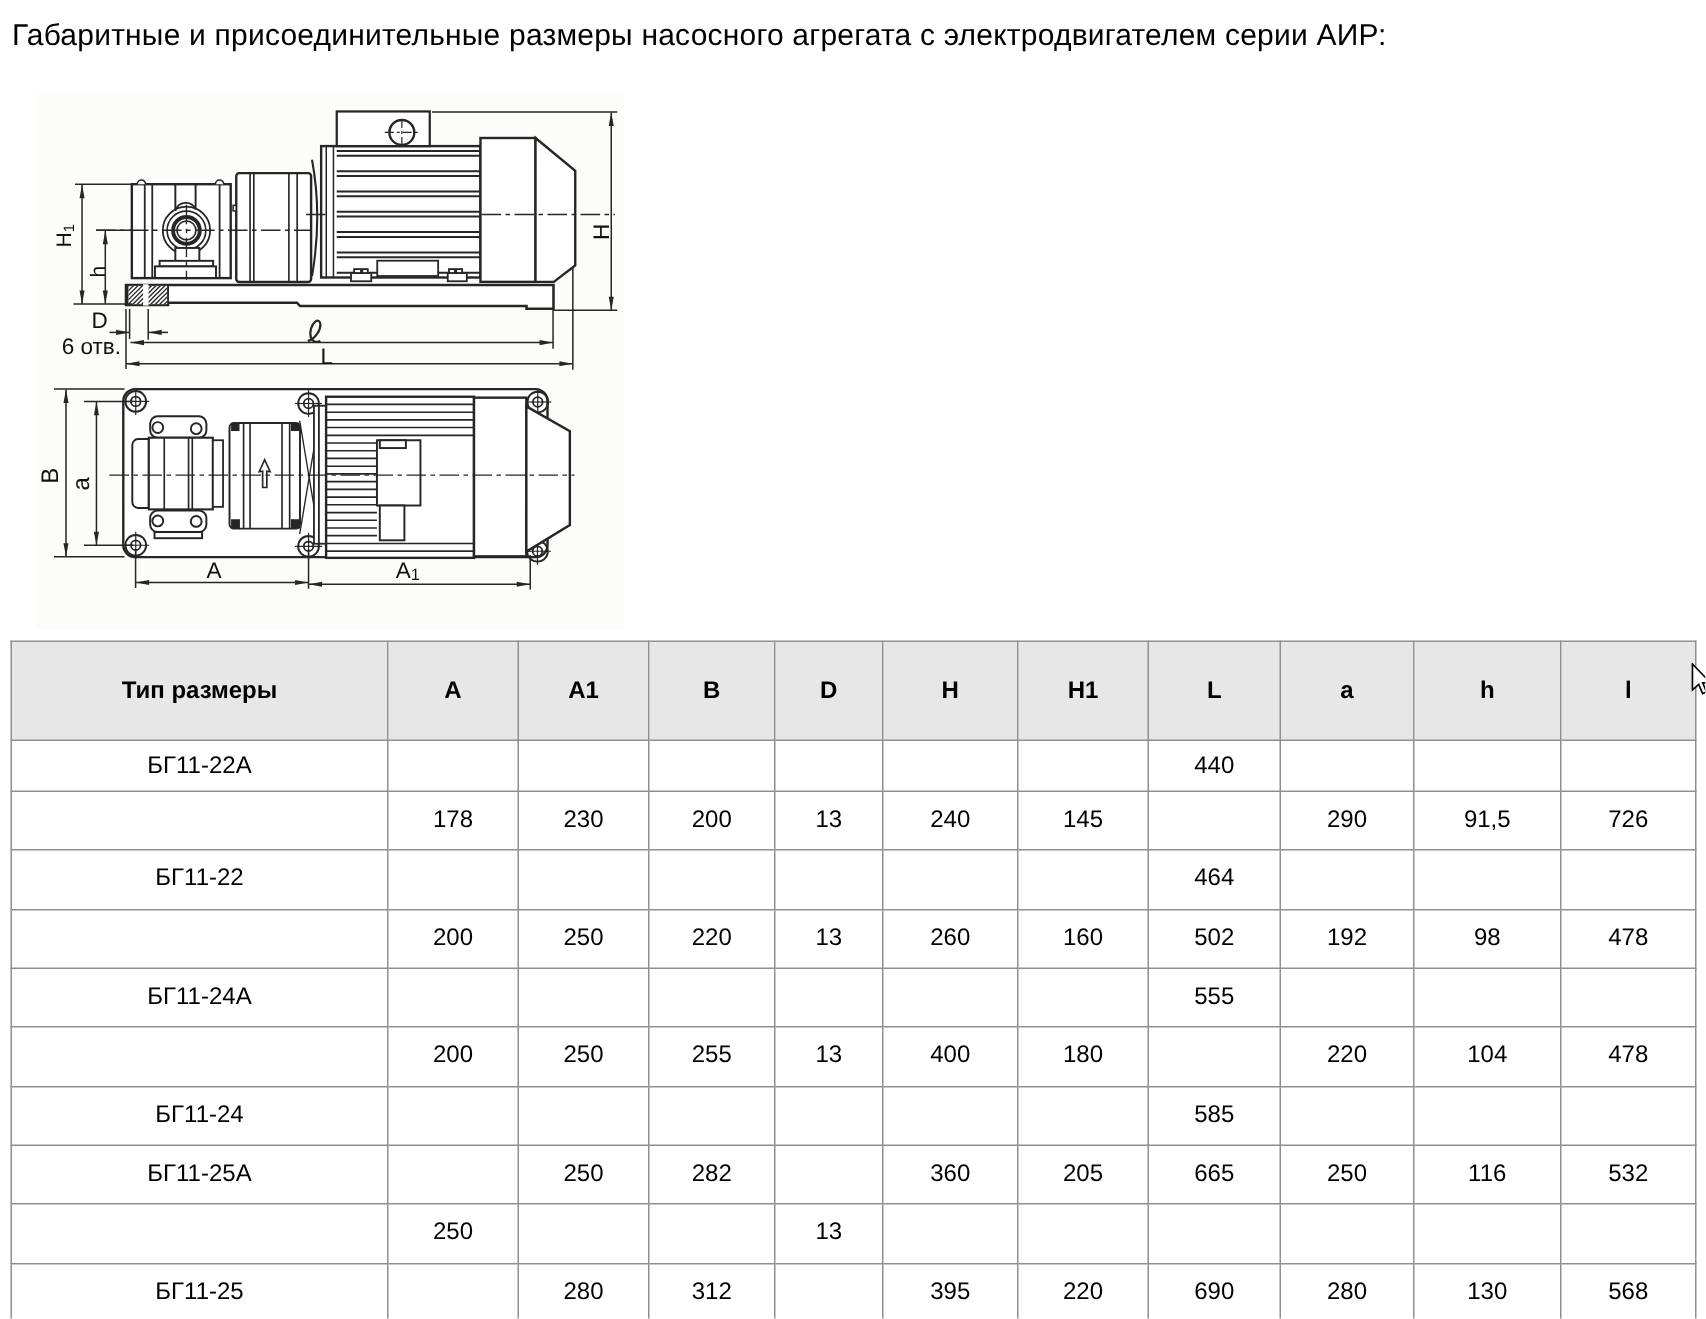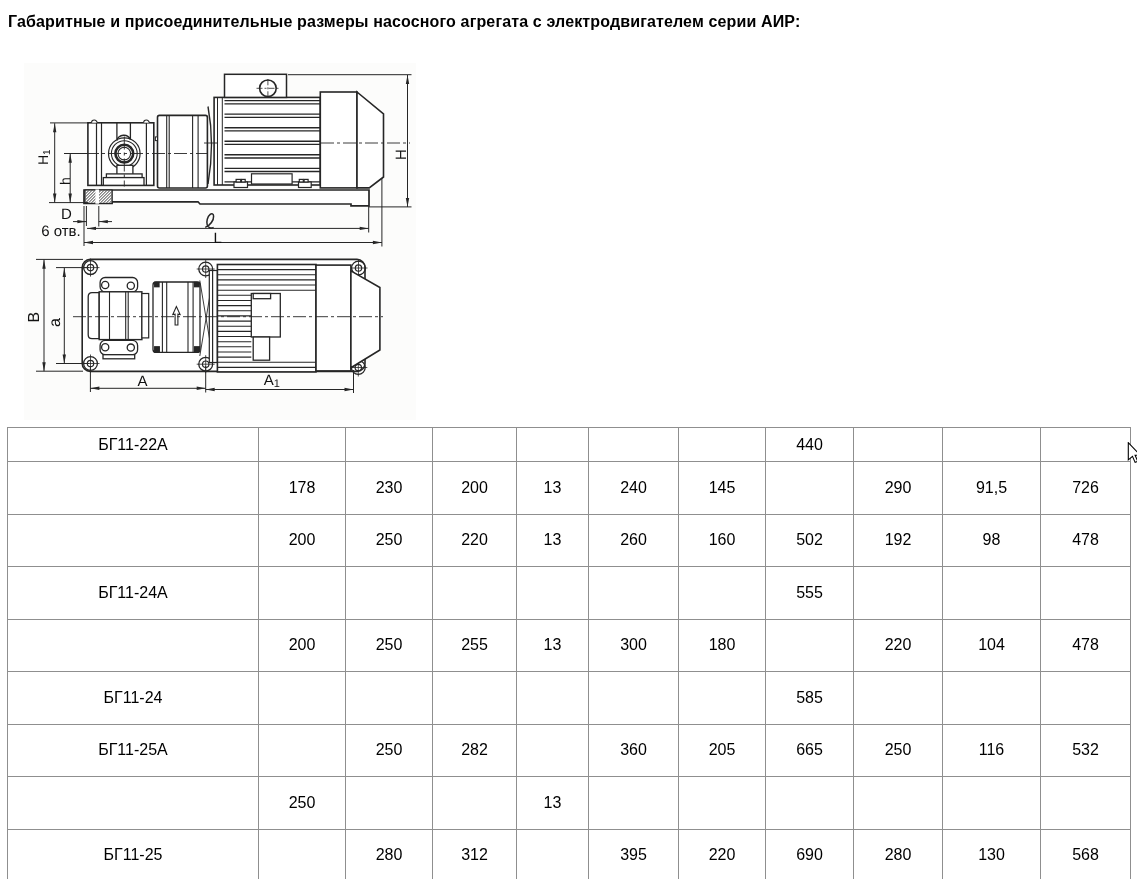--- a/index.html
+++ b/index.html
@@ -1,16 +1,16 @@
 <!DOCTYPE html>
 <html><head><meta charset="utf-8">
 <style>
   html,body{margin:0;padding:0;background:#fff}
   body{position:relative;width:1137px;height:879px;overflow:hidden;font-family:"Liberation Sans",sans-serif;color:#000}
-  .title{position:absolute;left:8px;top:13px;font-size:16px;font-weight:bold;white-space:nowrap;letter-spacing:0.14px}
+  .title{position:absolute;left:8px;top:13px;font-size:20px;font-weight:normal;white-space:nowrap;letter-spacing:0.14px}
   #dims{position:absolute;left:7px;top:427px;border-collapse:collapse;table-layout:fixed;width:1123px;height:455px;font-size:16px}
   #dims td,#dims th{border:1px solid #8f8f8f;text-align:center;padding:0;vertical-align:middle;overflow:hidden}
   #dims th{background:#e7e7e7;font-weight:bold;height:65px}
   svg.draw{position:absolute;left:0;top:60px}
 </style></head>
 <body>
 
 <div class="title">Габаритные и присоединительные размеры насосного агрегата с электродвигателем серии АИР:</div>
 
 <svg class="draw" width="430" height="365" viewBox="0 60 430 365" fill="none" stroke="#222" stroke-width="1.3" text-rendering="geometricPrecision">
@@ -352,20 +352,33 @@
       <col style="width:84px">
       <col style="width:72px">
       <col style="width:90px">
       <col style="width:87px">
       <col style="width:88px">
       <col style="width:89px">
       <col style="width:98px">
       <col style="width:90px">
 </colgroup>
 <tbody>
+      <tr>
+        <th>Тип размеры</th>
+        <th>А</th>
+        <th>А1</th>
+        <th>В</th>
+        <th>D</th>
+        <th>Н</th>
+        <th>Н1</th>
+        <th>L</th>
+        <th>а</th>
+        <th>h</th>
+        <th>l</th>
+      </tr>
 <tr style="height:34px">
         <td>БГ11-22А</td>
         <td></td>
         <td></td>
         <td></td>
         <td></td>
         <td></td>
         <td></td>
         <td>440</td>
         <td></td>
@@ -377,20 +390,33 @@
         <td>178</td>
         <td>230</td>
         <td>200</td>
         <td>13</td>
         <td>240</td>
         <td>145</td>
         <td></td>
         <td>290</td>
         <td>91,5</td>
         <td>726</td>
+      </tr>
+<tr>
+        <td>БГ11-22</td>
+        <td></td>
+        <td></td>
+        <td></td>
+        <td></td>
+        <td></td>
+        <td></td>
+        <td>464</td>
+        <td></td>
+        <td></td>
+        <td></td>
       </tr>
 <tr>
         <td></td>
         <td>200</td>
         <td>250</td>
         <td>220</td>
         <td>13</td>
         <td>260</td>
         <td>160</td>
         <td>502</td>
@@ -410,21 +436,21 @@
         <td></td>
         <td></td>
         <td></td>
       </tr>
 <tr>
         <td></td>
         <td>200</td>
         <td>250</td>
         <td>255</td>
         <td>13</td>
-        <td>300</td>
+        <td>400</td>
         <td>180</td>
         <td></td>
         <td>220</td>
         <td>104</td>
         <td>478</td>
       </tr>
 <tr>
         <td>БГ11-24</td>
         <td></td>
         <td></td>

